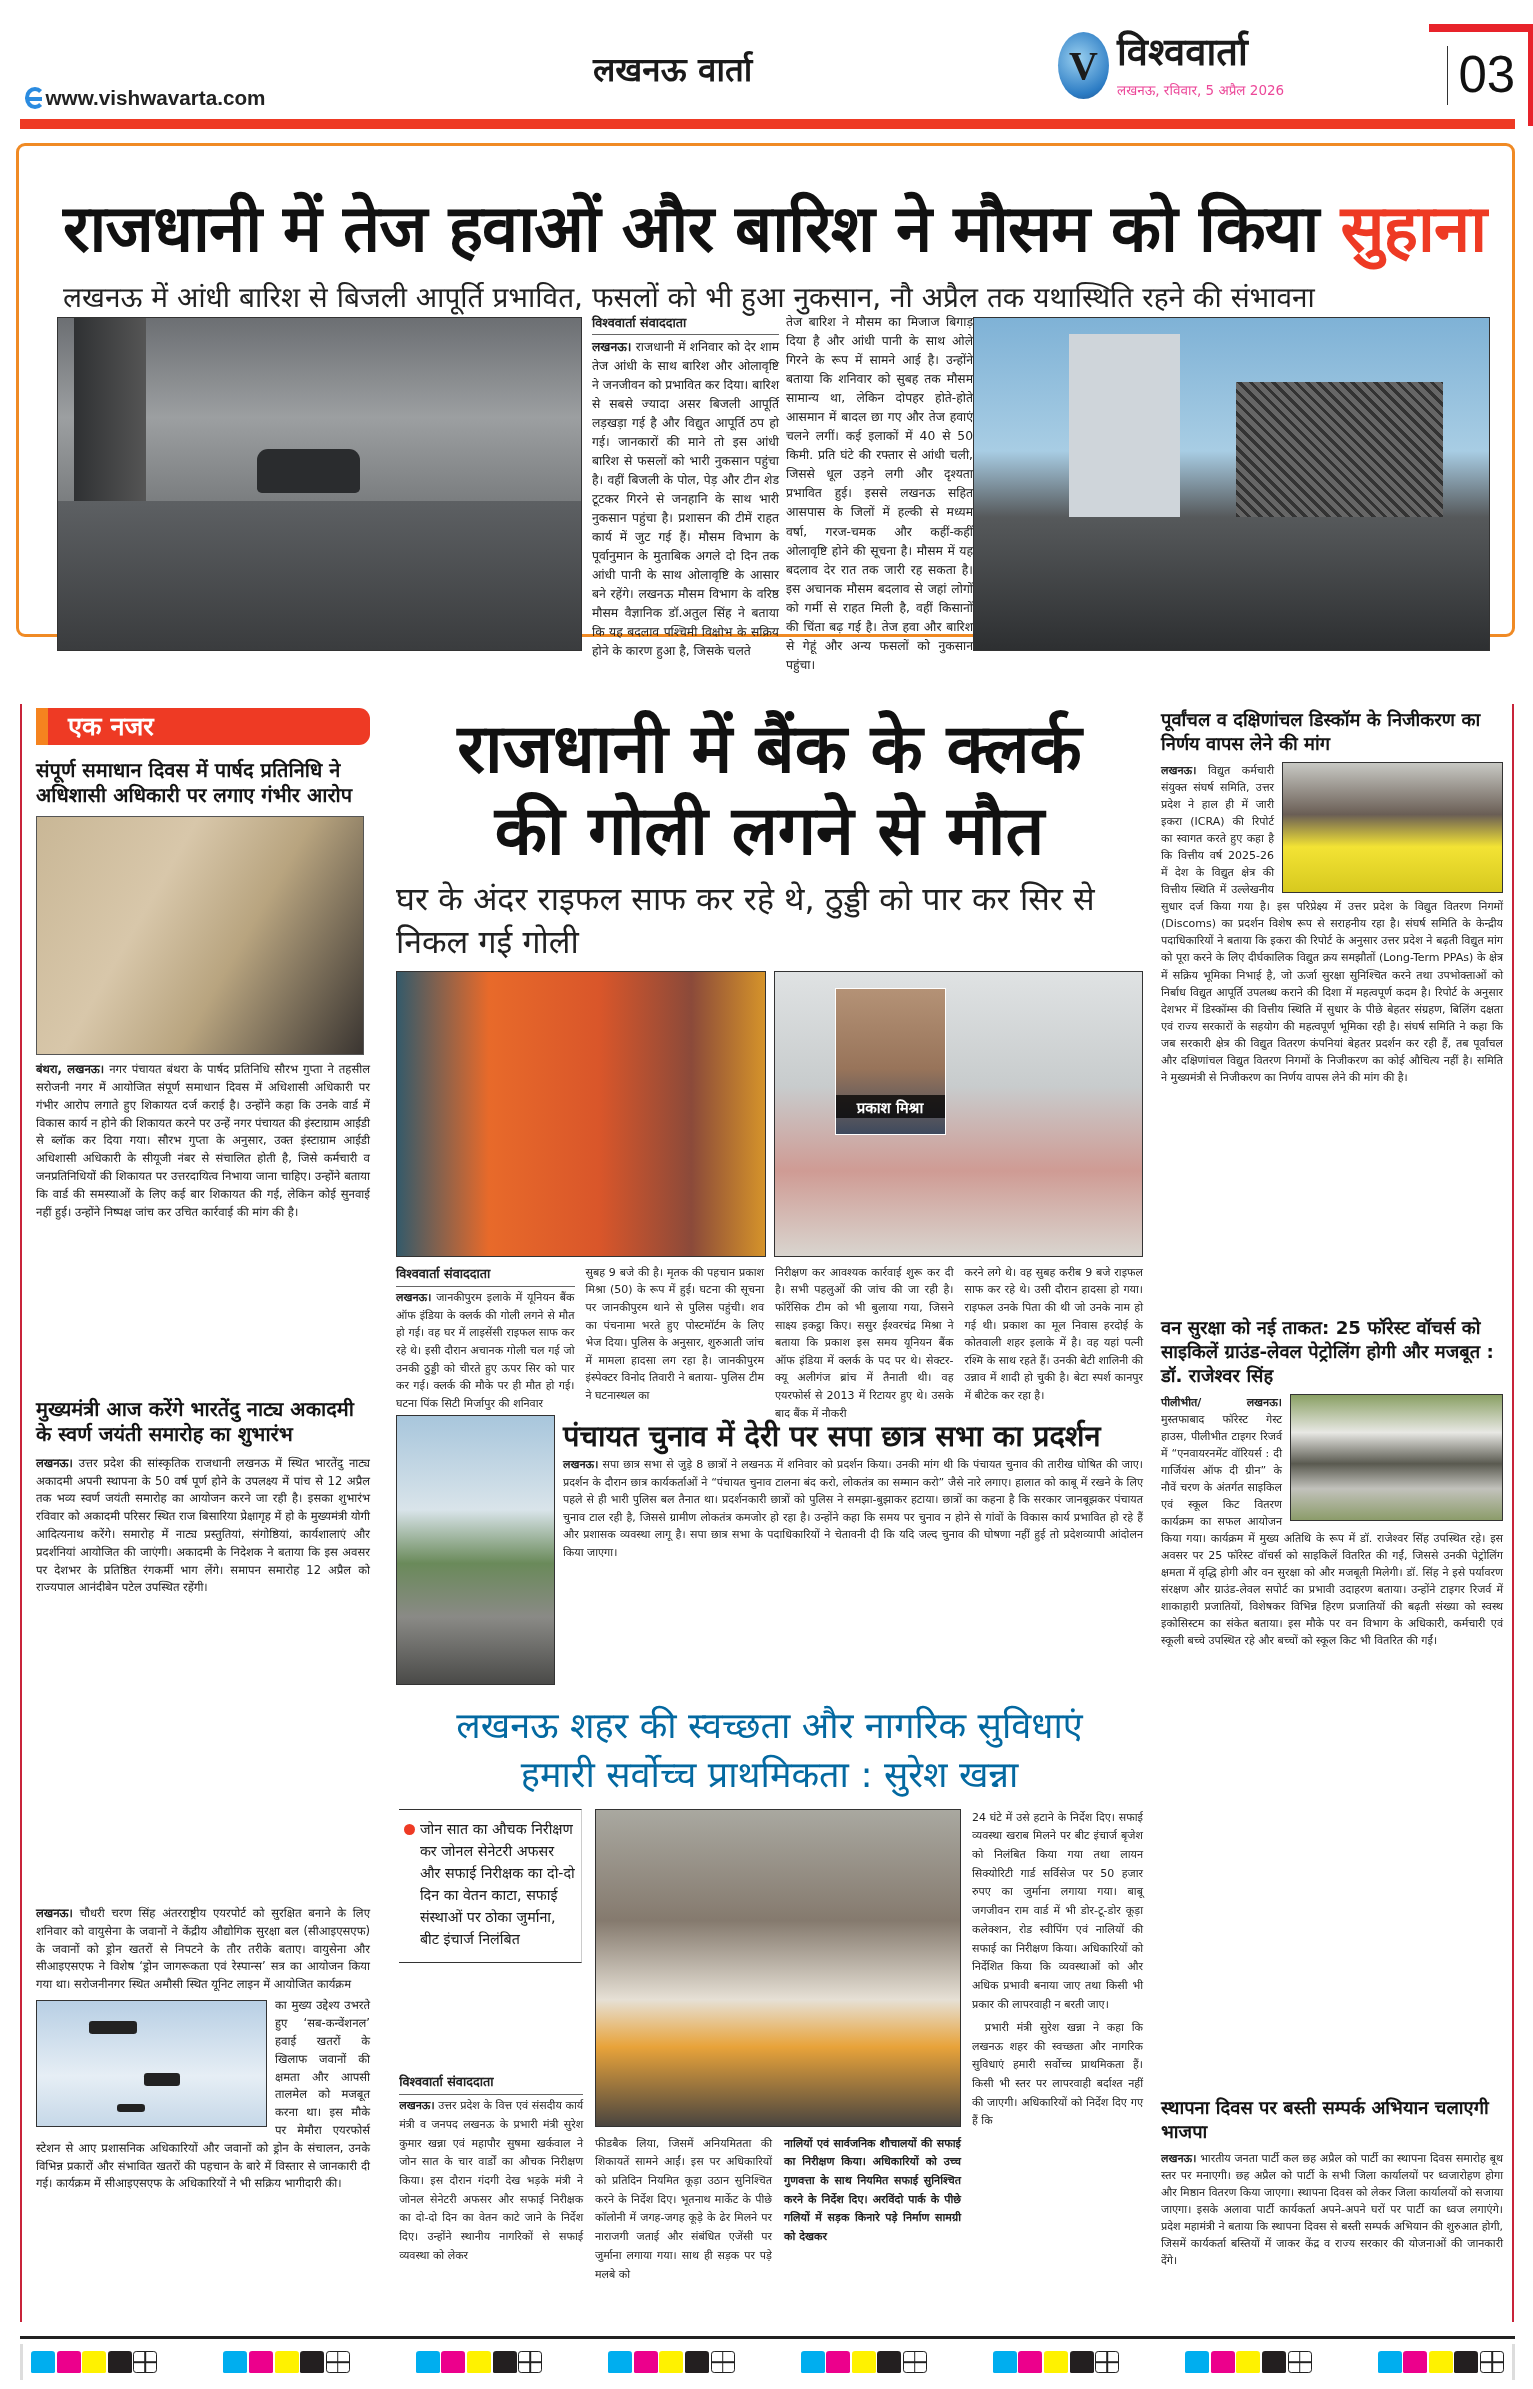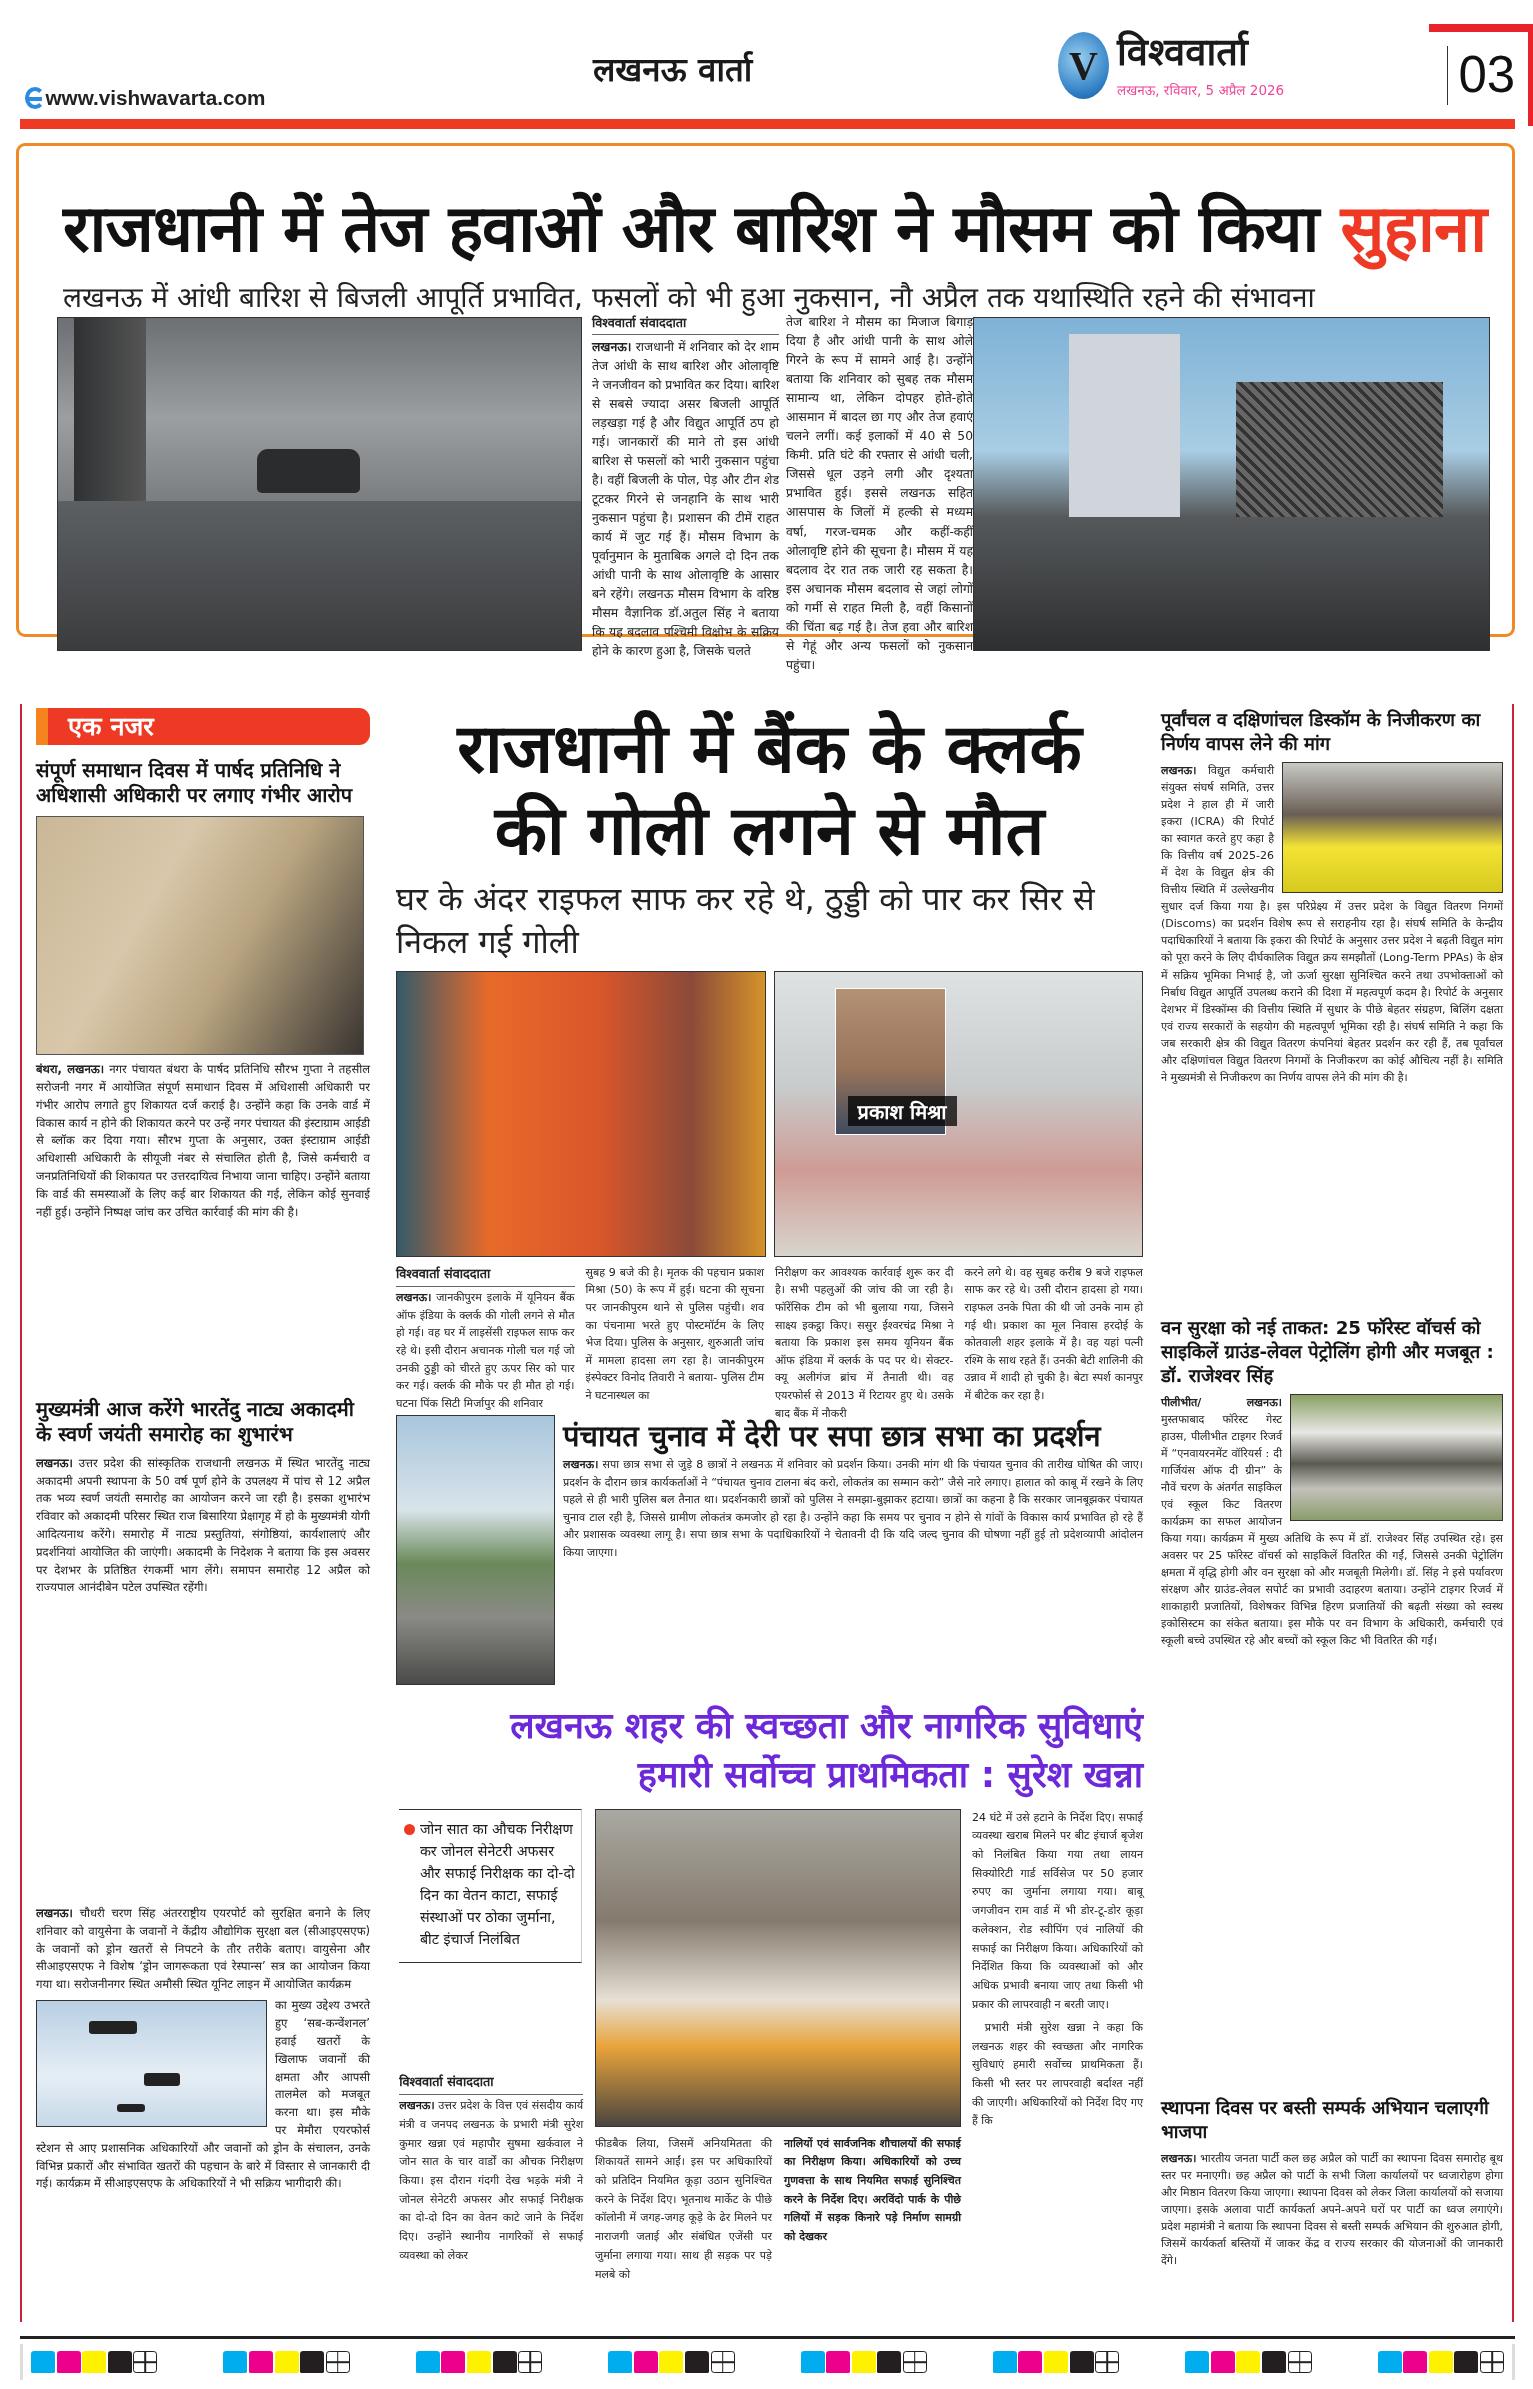--- a/index.html
+++ b/index.html
@@ -45,30 +45,30 @@
   .photo-drones { float: left; width: 231px; height: 127px; margin: 3.2px 8px 3.2px 0; background: linear-gradient(180deg, #b8cfe4, #e6eef5 60%, #c6d8e8); border: 1.6px solid #333; position: relative; }
   .drone { position: absolute; width: 48px; height: 12.7px; background: #222; border-radius: 3.2px; }
 
   .col-mid { position: absolute; left: 396px; top: 708px; width: 747px; }
   .big-title { text-align: center; font-size: 68px; font-weight: bold; line-height: 1.2; color: #111; }
   .big-sub { text-align: left; font-size: 32px; color: #222; margin-top: 4.8px; }
   .photo-row { display: flex; gap: 8px; margin-top: 9.5px; }
   .photo-police { width: 370px; height: 286px; background: linear-gradient(90deg, #345a6a 0%, #e86a2a 25%, #d9562a 55%, #8b4a3a 80%, #d5932a 100%); border: 1.6px solid #333; position: relative; }
   .photo-street { width: 370px; height: 286px; background: linear-gradient(180deg, #dfe2e3 0%, #c8cccd 40%, #cf9b94 70%, #d9d5cf 100%); border: 1.6px solid #333; position: relative; }
   .inset-portrait { position: absolute; left: 60px; top: 16px; width: 111px; height: 147px; background: linear-gradient(180deg, #b49276 0%, #98745a 55%, #3e4a5e 100%); border: 1.6px solid #fff; }
-  .inset-label { position: absolute; left: 0; bottom: 8px; width: 100%; background: rgba(0,0,0,0.75); color: #fff; font-weight: bold; font-size: 20px; text-align: center; padding: 1.6px 0; margin-left: 12px; }
+  .inset-label { position: absolute; left: 0; bottom: 16px; width: 100%; background: rgba(0,0,0,0.75); color: #fff; font-weight: bold; font-size: 15px; text-align: center; padding: 1.6px 0; }
   .cols4 { display: grid; grid-template-columns: repeat(4, 1fr); gap: 11px; margin-top: 6.4px; font-size: 11px; line-height: 1.6; text-align: justify; color: #222; }
 
   .panchayat { position: absolute; left: 396px; top: 1415px; width: 747px; height: 270px; }
   .photo-march { position: absolute; left: 0; top: 0; width: 159px; height: 270px; background: linear-gradient(180deg, #a8c6dc 0%, #d9e4ea 35%, #6a8a5a 55%, #8a8a86 75%, #4a4a48 100%); border: 1.6px solid #333; }
   .pan-title { position: absolute; left: 167px; top: 0; width: 580px; font-size: 29px; font-weight: bold; color: #151515; white-space: nowrap; }
   .pan-text { position: absolute; left: 167px; top: 41px; width: 580px; font-size: 11px; line-height: 1.6; color: #222; text-align: justify; }
 
   .khanna { position: absolute; left: 396px; top: 1702px; width: 747px; }
-  .khanna-title { text-align: right; font-size: 36px; font-weight: bold; line-height: 1.35; color: #6d28d9; }
+  .khanna-title { text-align: center; font-size: 36px; font-weight: normal; line-height: 1.35; color: #0369a1; }
   .khanna-body { position: relative; height: 509px; margin-top: 9.5px; }
   .highlight-box { position: absolute; left: 3.2px; top: 0; width: 183px; padding: 8px 6.4px 11px 20.7px; border-top: 1.6px solid #333; border-bottom: 1.6px solid #333; border-right: 1.6px solid #ccc; font-size: 14.3px; line-height: 1.55; background: #fff; }
   .highlight-box .dot { position: absolute; left: 4.8px; top: 14.3px; width: 11px; height: 11px; border-radius: 50%; background: #ee3a24; }
   .photo-minister { position: absolute; left: 199px; top: 0; width: 366px; height: 318px; background: linear-gradient(180deg, #a9a8a0 0%, #857a6e 35%, #e6e0d5 60%, #e8a33a 75%, #4a4540 100%); border: 1.6px solid #333; }
   .kh-col { position: absolute; font-size: 11px; line-height: 1.7; text-align: justify; color: #222; }
 
   .col-right { position: absolute; left: 1161px; top: 708px; width: 342px; }
   .rh { font-size: 18.3px; font-weight: bold; line-height: 1.3; color: #151515; margin-bottom: 6.4px; }
   .photo-protest { float: right; width: 221px; height: 131px; margin: 0 0 3.2px 8px; background: linear-gradient(180deg, #c8c9c4 0%, #6a5e55 40%, #f3e334 65%, #d7c91f 100%); border: 1.6px solid #333; }
   .photo-cycles { float: right; width: 213px; height: 127px; margin: 0 0 3.2px 8px; background: linear-gradient(180deg, #8aa064 0%, #e8e8e4 30%, #5a5a50 55%, #c2c2bc 75%, #8c9c6a 100%); border: 1.6px solid #333; }

